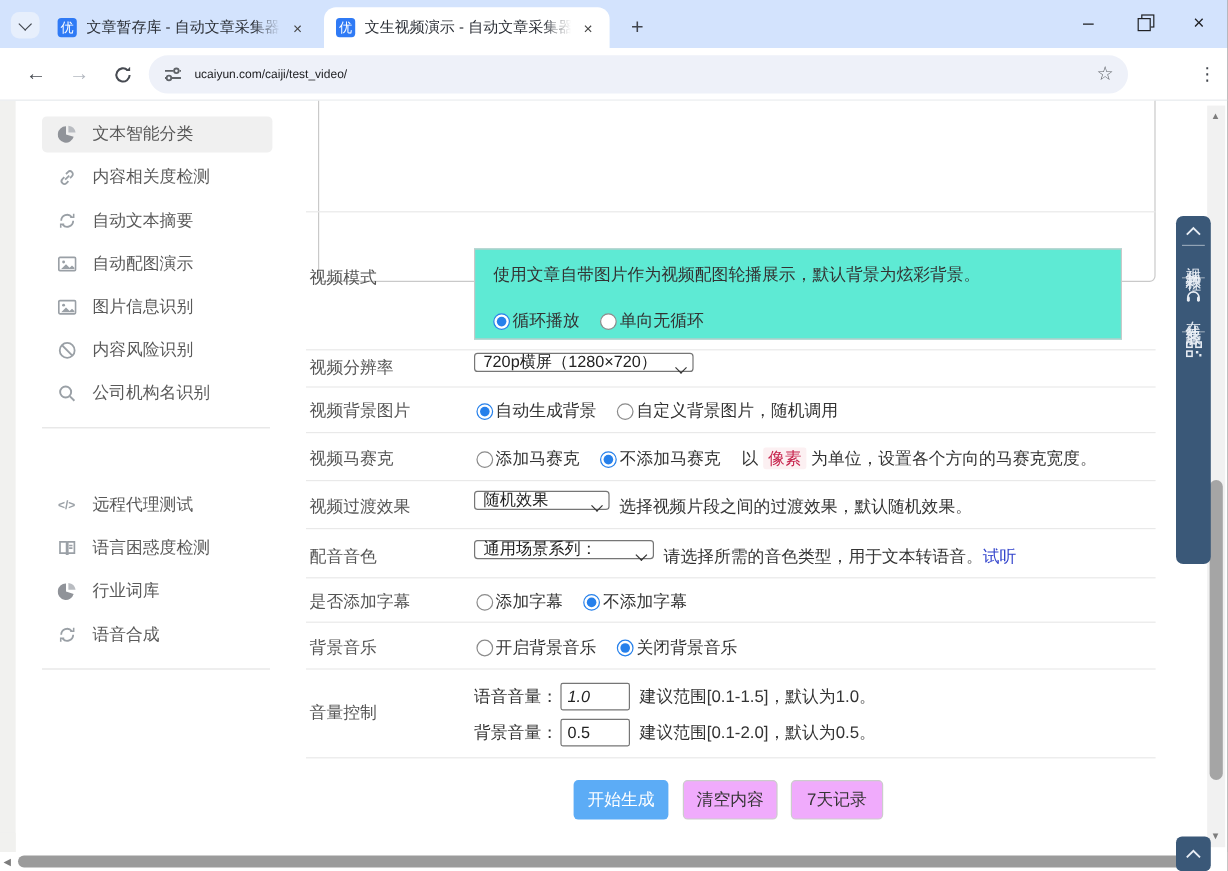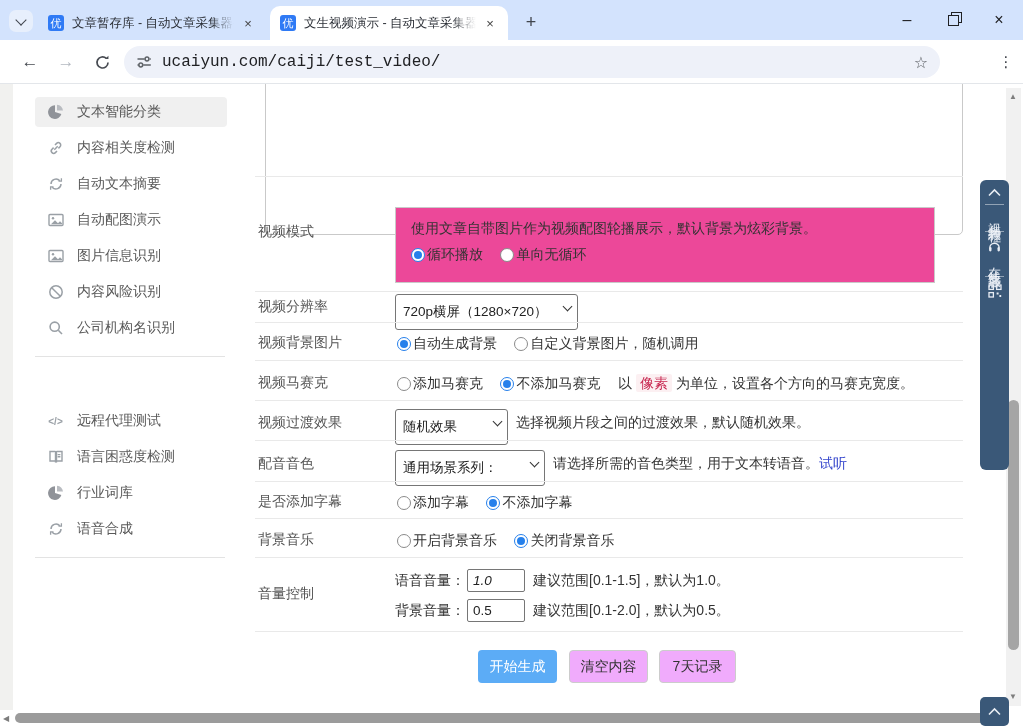--- a/index.html
+++ b/index.html
@@ -24,21 +24,21 @@
   .restore-ic{position:relative;width:10px;height:10px;}
   .restore-ic::before{content:"";position:absolute;left:3px;top:-3px;width:9px;height:9px;border:1.3px solid #202124;}
   .restore-ic::after{content:"";position:absolute;left:0;top:0;width:9px;height:9px;border:1.3px solid #202124;background:#d3e3fd;}
   .wctrl.max .restore-ic::after{background:#d3e3fd;}
 
   
   .toolbar{position:absolute;left:0;top:40px;width:1023px;height:44px;background:#fff;border-bottom:1px solid #e3e6ea;}
   .navbtn{position:absolute;top:8px;width:28px;height:28px;display:flex;align-items:center;justify-content:center;font-size:17px;color:#474b52;cursor:pointer;}
   .navbtn.fwd{color:#b3b8c0;}
   .omnibox{position:absolute;left:124px;top:46px;width:816px;height:32px;border-radius:16px;background:#eef1f9;display:flex;align-items:center;padding:0 12px;}
-  .urltext{font-size:16px;color:#202124;margin-left:10px;flex:1;font-family:Liberation Mono, monospace;}
+  .urltext{font-size:10px;color:#202124;margin-left:10px;flex:1;}
   .star{font-size:16px;color:#5f6368;cursor:pointer;}
   .avatar{position:absolute;left:953px;top:50px;width:24px;height:24px;border-radius:50%;color:#fff;font-size:11px;display:flex;align-items:center;justify-content:center;cursor:pointer;}
   .kebab{position:absolute;left:994px;top:48px;width:24px;height:28px;display:flex;align-items:center;justify-content:center;font-size:15px;color:#41454c;cursor:pointer;}
 
   
   .content{position:absolute;left:0;top:84px;width:1023px;height:642px;background:#fff;overflow:hidden;}
   .left-strip{position:absolute;left:0;top:0;width:13px;height:627px;background:#f1f1ef;}
 
   
   .side-item{position:absolute;left:35px;width:192px;height:30px;display:flex;align-items:center;border-radius:4px;cursor:pointer;}
@@ -49,22 +49,22 @@
 
   
   .fdiv{position:absolute;left:255px;width:708px;height:1px;background:#e9e9e9;}
   .flabel{position:absolute;left:258px;font-size:14px;color:#555;}
   .radio{display:inline-block;width:14px;height:14px;border:1px solid #8b8b8b;border-radius:50%;background:#fff;vertical-align:-2.5px;margin-right:2px;position:relative;cursor:pointer;}
   .radio.on{border-color:#2680eb;}
   .radio.on::after{content:"";position:absolute;left:2px;top:2px;right:2px;bottom:2px;background:#2680eb;border-radius:50%;}
   .rlabel{font-size:14px;color:#333;margin-right:13px;}
   .ftext{font-size:14px;color:#333;}
   .textarea-box{position:absolute;left:265px;top:-12px;width:698px;height:163px;border:1px solid #c9c9c9;border-radius:5px;background:#fff;}
-  .desc-box{position:absolute;left:395px;top:123px;width:540px;height:76px;border:1px solid #c9c9c9;background:#ec4899;padding:12px 15px;}
-  .selectbox{position:absolute;height:36px;border:1px solid #767676;border-radius:3px;background:#fff;display:flex;align-items:center;font-size:13.5px;color:#222;padding:0 22px 0 7px;cursor:pointer;}
+  .desc-box{position:absolute;left:395px;top:123px;width:540px;height:76px;border:1px solid #c9c9c9;background:#5eead4;padding:12px 15px;}
+  .selectbox{position:absolute;height:16px;border:1px solid #767676;border-radius:3px;background:#fff;display:flex;align-items:center;font-size:13.5px;color:#222;padding:0 22px 0 7px;cursor:pointer;}
   .selectbox .chev-sel{position:absolute;right:6px;top:8px;width:7px;height:7px;border-right:1.7px solid #333;border-bottom:1.7px solid #333;transform:rotate(45deg);}
   .vinput{position:absolute;width:58px;height:23px;border:1px solid #767676;border-radius:2px;font-size:13.5px;color:#222;padding:0 5px;background:#fff;}
   .hl{color:#c7254e;background:#fcf0f2;padding:1px 4px;margin:0 4px;border-radius:2px;}
   .link{color:#3344cc;cursor:pointer;}
   .btn{position:absolute;top:650px;height:33px;border-radius:4px;font-size:14px;display:flex;align-items:center;justify-content:center;cursor:pointer;}
   .btn.primary{color:#fff;border:none;}
   .btn.ghost{background:#f0abfc;border:1px solid #ccc;color:#333;}
 
   
   .fbar{position:absolute;left:980px;top:96px;width:29px;height:290px;border-radius:6px;display:flex;flex-direction:column;align-items:center;padding-top:8px;}
@@ -244,21 +244,21 @@
 
     <div class="side-div" style="top:473px"></div>
 
     <div class="textarea-box"></div>
 
     <div class="fdiv" style="top:92px"></div>
 
     <div class="flabel" style="top:139px">视频模式</div>
     <div class="desc-box">
       <div class="ftext">使用文章自带图片作为视频配图轮播展示，默认背景为炫彩背景。</div>
-      <div style="margin-top:7px;white-space:nowrap;">
+      <div style="margin-top:21px;white-space:nowrap;">
         <span class="radio on"></span><span class="rlabel">循环播放</span>
         <span class="radio"></span><span class="rlabel">单向无循环</span>
       </div>
     </div>
 
     <div class="fdiv" style="top:207px"></div>
 
     <div class="flabel" style="top:214px">视频分辨率</div>
     <div class="selectbox" style="left:395px;top:210px;width:183px;">
       <span>720p横屏（1280×720）</span>

